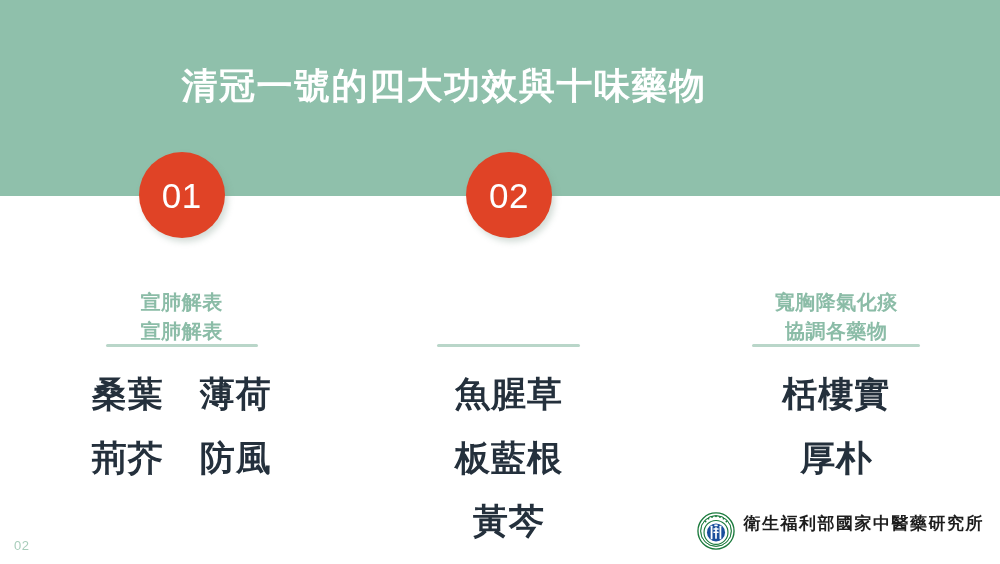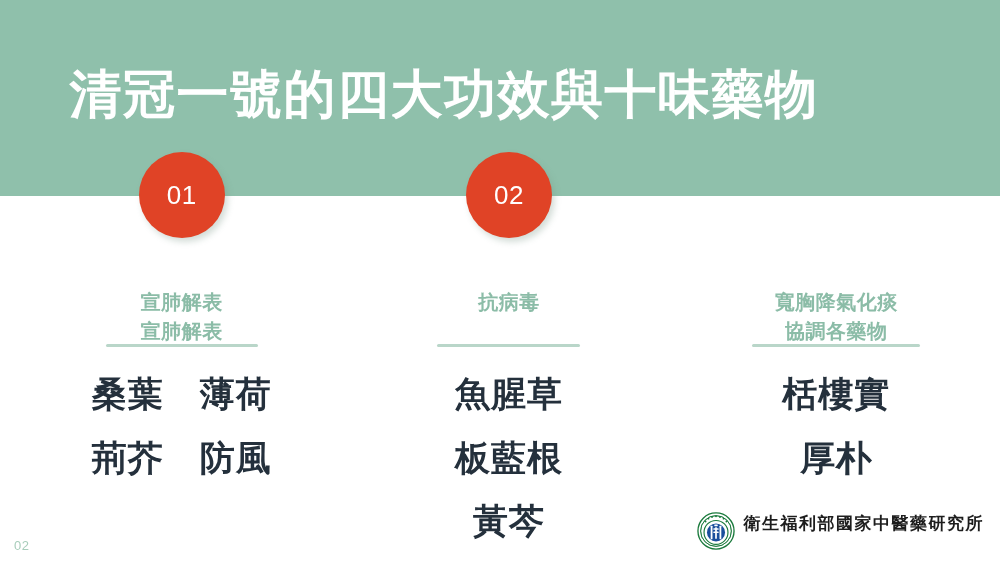--- a/index.html
+++ b/index.html
@@ -25,21 +25,21 @@
     height: 196px;
     background: #8fc0ab;
   }
   #page-title {
     position: absolute;
     left: 0;
     top: 66px;
     width: 888px;
     text-align: center;
     color: #ffffff;
-    font-size: 52px;
+    font-size: 36px;
     font-weight: bold;
     letter-spacing: 1.5px;
     line-height: 1.1;
     white-space: nowrap;
   }
   
   #columns {
     position: absolute;
     left: 0;
     top: 0;
@@ -68,21 +68,21 @@
     border-radius: 50%;
     background: #e04326;
     box-shadow: 3px 4px 6px rgba(120, 150, 135, 0.32);
     display: flex;
     align-items: center;
     justify-content: center;
     z-index: 3;
   }
   .badge-number {
     color: #ffffff;
-    font-size: 26px;
+    font-size: 35px;
     font-weight: normal;
     letter-spacing: 0.5px;
     line-height: 1;
   }
 
   .effect {
     position: absolute;
     top: 262px;
     width: 100%;
     text-align: center;
@@ -177,21 +177,20 @@
         <span class="herb-line">桑葉　薄荷</span>
         <span class="herb-line">荊芥　防風</span>
       </div>
     </div>
 
     <div class="column col-2">
       <div class="badge">
         <span class="badge-number">02</span>
       </div>
       <div class="effect">
-        <span class="effect-line">抗病毒</span>
       </div>
       <div class="divider"></div>
       <div class="herbs">
         <span class="herb-line">魚腥草</span>
         <span class="herb-line">板藍根</span>
         <span class="herb-line">黃芩</span>
       </div>
     </div>
 
     <div class="column col-3">

